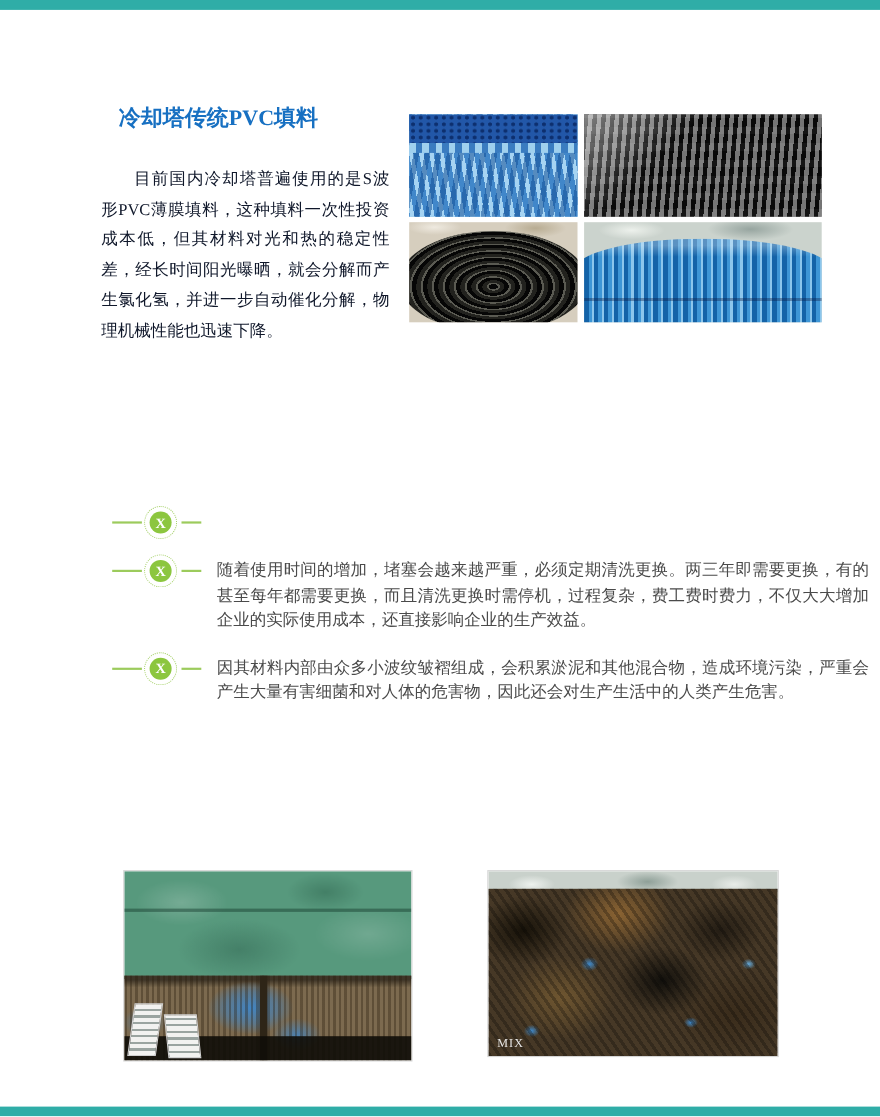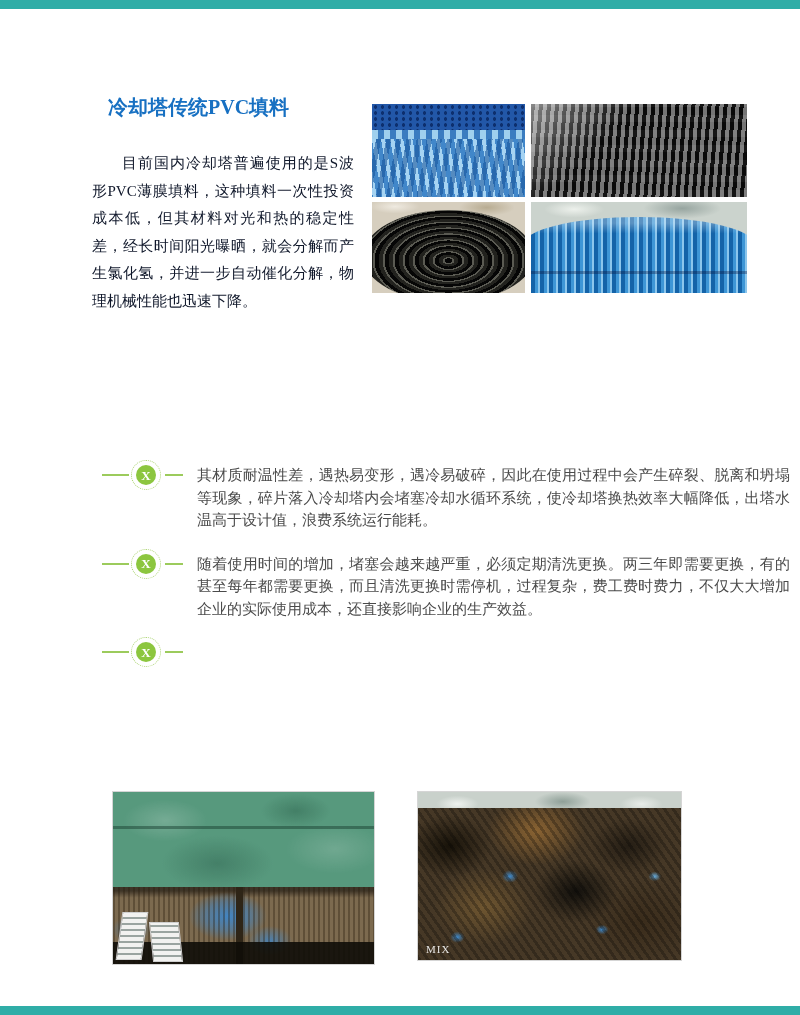--- a/index.html
+++ b/index.html
@@ -59,21 +59,21 @@
   .bullet-icon .ring{position:absolute;left:31px;top:-4px;width:30px;height:30px;
       border:1px dotted #A9D36E;border-radius:50%;background:#fff;
       display:flex;align-items:center;justify-content:center;box-sizing:border-box;}
   .bullet-icon .xcircle{width:20px;height:20px;border-radius:50%;background:#8CC63F;color:#fff;
       font-size:13px;font-weight:bold;display:flex;align-items:center;justify-content:center;line-height:1;}
   .bullet-text{flex:1;margin:0;font-size:15px;line-height:22.5px;color:#4A4A4A;text-align:justify;}
 
   
   .photo{position:absolute;border:1px solid #D5D5D5;overflow:hidden;background:#fff;}
   #photo-left{left:112px;top:791px;width:261px;height:172px;}
-  #photo-right{left:417px;top:791px;width:263px;height:168px;}
+  #photo-right{left:443px;top:791px;width:263px;height:168px;}
 
   .green-top{position:absolute;left:0;right:0;top:0;height:95px;background-color:#57997D;background-image:
       radial-gradient(60px 30px at 20% 30%, rgba(255,255,255,.18), rgba(0,0,0,0) 70%),
       radial-gradient(50px 25px at 70% 20%, rgba(30,80,60,.35), rgba(0,0,0,0) 70%),
       radial-gradient(70px 35px at 85% 60%, rgba(255,255,255,.15), rgba(0,0,0,0) 70%),
       radial-gradient(80px 40px at 40% 75%, rgba(25,70,55,.3), rgba(0,0,0,0) 70%);
       border-bottom:3px solid rgba(30,60,45,.55);}
   .green-top::before{content:"";position:absolute;left:0;right:0;top:36%;height:3px;background:rgba(20,55,42,.45);}
   .fill-bottom{position:absolute;left:0;right:0;top:95px;bottom:0;background-color:#7C6A4F;background-image:
       repeating-linear-gradient(90deg, rgba(40,28,12,.35) 0 2px, rgba(0,0,0,0) 2px 5px),
@@ -127,21 +127,20 @@
   <div class="bullets">
 
     <div class="bullet">
       <div class="bullet-icon">
         <span class="line l"></span>
         <span class="ring">
           <span class="xcircle">X</span>
         </span>
         <span class="line r"></span>
       </div>
-      <p class="bullet-text">其材质耐温性差，遇热易变形，遇冷易破碎，因此在使用过程中会产生碎裂、脱离和坍塌等现象，碎片落入冷却塔内会堵塞冷却水循环系统，使冷却塔换热效率大幅降低，出塔水温高于设计值，浪费系统运行能耗。</p>
     </div>
 
     <div class="bullet">
       <div class="bullet-icon">
         <span class="line l"></span>
         <span class="ring">
           <span class="xcircle">X</span>
         </span>
         <span class="line r"></span>
       </div>
@@ -149,20 +148,21 @@
     </div>
 
     <div class="bullet">
       <div class="bullet-icon">
         <span class="line l"></span>
         <span class="ring">
           <span class="xcircle">X</span>
         </span>
         <span class="line r"></span>
       </div>
+      <p class="bullet-text">因其材料内部由众多小波纹皱褶组成，会积累淤泥和其他混合物，造成环境污染，严重会产生大量有害细菌和对人体的危害物，因此还会对生产生活中的人类产生危害。</p>
     </div>
 
   </div>
 
   <div id="photo-left" class="photo">
     <div class="green-top"></div>
     <div class="fill-bottom"></div>
     <div class="fill-post"></div>
     <div class="fill-band"></div>
     <div class="ladder a"></div>

